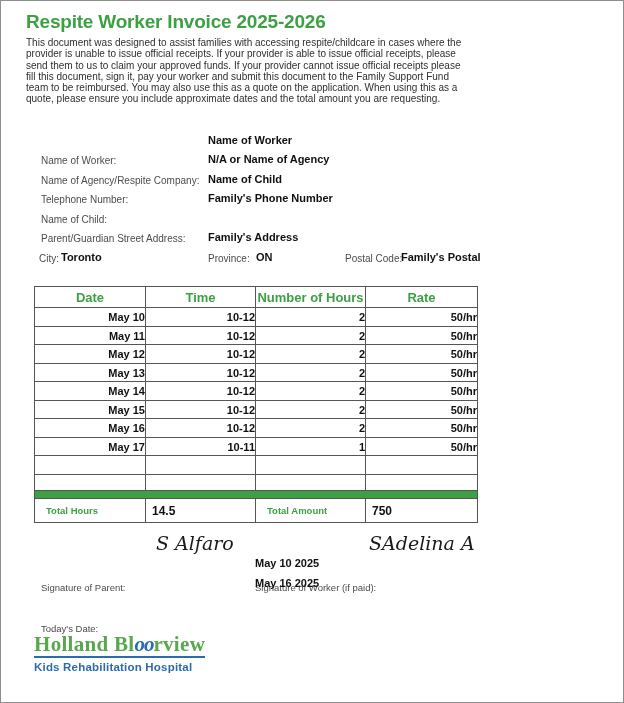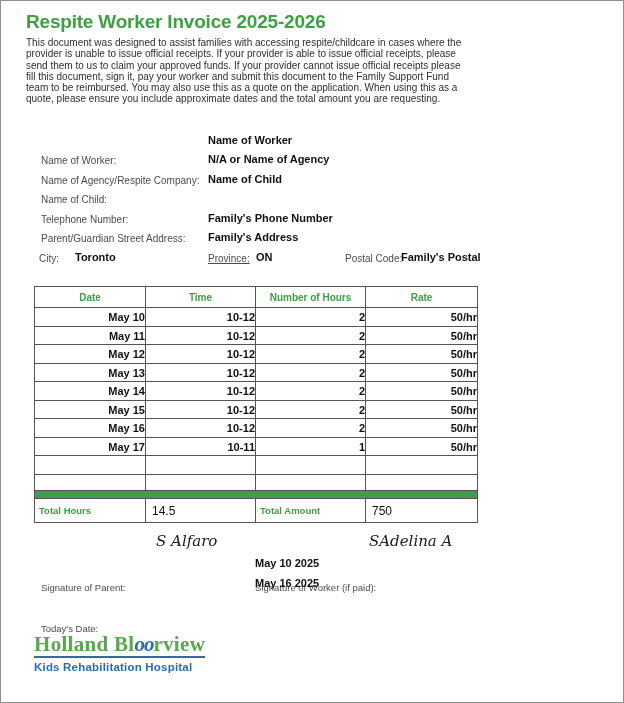--- a/index.html
+++ b/index.html
@@ -34,80 +34,80 @@
   .frow { position: relative; height: 19.5px; text-align: right; }
   .flabel {
     position: absolute; left: 40px; top: 4px;
     font-size: 10px; color: #4c4c4c; white-space: nowrap;
   }
   .fvalue {
     position: absolute; left: 207px; top: 2px;
     font-size: 11px; font-weight: bold; color: #101010; white-space: nowrap;
   }
   .city-row .city-label   { left: 38px; }
-  .city-row .city-value   { left: 74px; }
-  .city-row .prov-label   { left: 207px; text-decoration: underline; }
+  .city-row .city-value   { left: 60px; }
+  .city-row .prov-label   { left: 207px; }
   .city-row .prov-value   { left: 255px; }
   .city-row .postal-label { left: 344px; }
   .city-row .postal-value { left: 400px; }
   
   .invoice-table {
     border-collapse: collapse;
     table-layout: fixed;
     width: 443px;
     margin: 18px 0 0 33px;
   }
   .invoice-table th, .invoice-table td {
     border: 1px solid #555;
     padding: 0;
     vertical-align: middle;
   }
   .invoice-table thead th {
     height: 21px;
-    font-size: 10px;
+    font-size: 13px;
     font-weight: bold;
     color: #3da043;
     text-align: center;
   }
   .invoice-table tbody td {
     height: 18.5px;
     font-size: 11px;
     font-weight: bold;
     color: #111;
     text-align: right;
   }
   tr.empty-row-1 td { height: 19px; }
   tr.empty-row-2 td { height: 16px; }
   tr.bar-row td { height: 8px; background: #3da043; }
   tr.total-row td { height: 24px; }
   tr.total-row .tlabel {
     font-size: 9.5px; color: #3da043; font-weight: bold;
-    text-align: left; padding-left: 4px;
+    text-align: left; padding-left: 11px;
   }
   tr.total-row .tvalue {
-    font-size: 12px; font-weight: normal; color: #111;
+    font-size: 12px; font-weight: bold; color: #111;
     text-align: left; padding-left: 6px;
   }
   
   .sigs { margin-top: 10px; }
   .srow { position: relative; height: 20.5px; }
   .slabel {
     position: absolute; left: 40px; top: 13px;
     font-size: 9.5px; color: #4c4c4c; white-space: nowrap; margin-top: 36px;
   }
   .slabel.worker { left: 254px; }
   .svalue {
     position: absolute; left: 254px; top: 3px;
     font-size: 11px; font-weight: bold; color: #101010; white-space: nowrap;
   }
   .script {
     position: absolute; top: -1px;
     font-family: "DejaVu Serif", serif;
     font-style: italic;
-    font-size: 15px;
+    font-size: 19px;
     color: #1a1a1a;
     white-space: nowrap;
   }
   .script.parent { left: 155px; }
   .script.worker { left: 368px; }
   
   .logo { display: inline-block; margin: 38px 0 0 33px; }
   .logo-name {
     font-family: "Liberation Serif", serif;
     font-weight: bold;
@@ -145,26 +145,26 @@
     </div>
     <div class="frow">
       <span class="flabel">Name of Worker:</span>
       <span class="fvalue">N/A or Name of Agency</span>
     </div>
     <div class="frow">
       <span class="flabel">Name of Agency/Respite Company:</span>
       <span class="fvalue">Name of Child</span>
     </div>
     <div class="frow">
+      <span class="flabel">Telephone Number:</span>
+      <span class="fvalue">Family's Phone Number</span>
+    </div>
+    <div class="frow">
       <span class="flabel">Name of Child:</span>
       <span class="fvalue"></span>
-    </div>
-    <div class="frow">
-      <span class="flabel">Telephone Number:</span>
-      <span class="fvalue">Family's Phone Number</span>
     </div>
     <div class="frow">
       <span class="flabel">Parent/Guardian Street Address:</span>
       <span class="fvalue">Family's Address</span>
     </div>
     <div class="frow city-row">
       <span class="flabel city-label">City:</span>
       <span class="fvalue city-value">Toronto</span>
       <span class="flabel prov-label">Province:</span>
       <span class="fvalue prov-value">ON</span>

